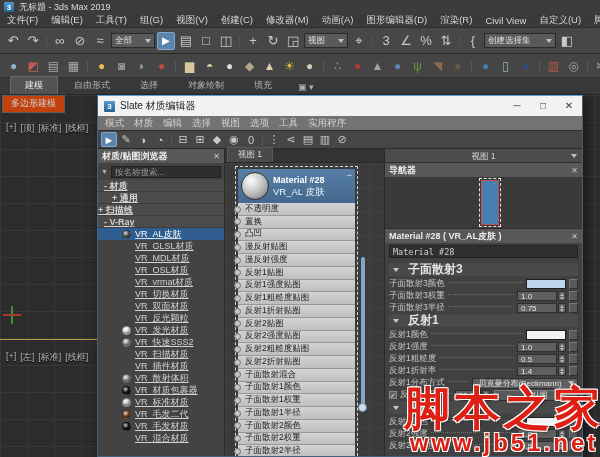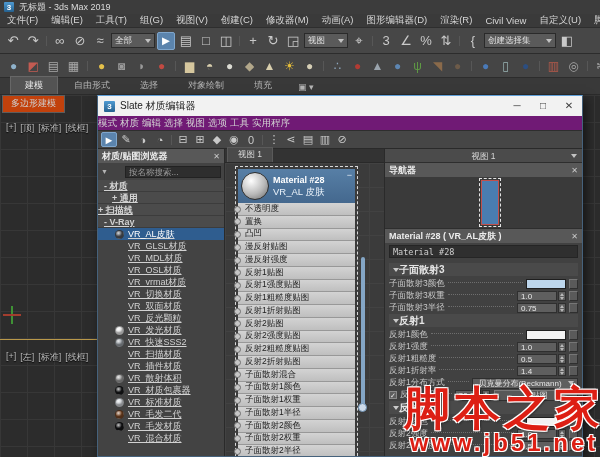--- a/index.html
+++ b/index.html
@@ -52,40 +52,40 @@
 
   
   .slate { position:absolute; left:97px; top:95px; width:486px; height:362px; background:#444;
            border:1px solid #46627c; border-top:1px solid #5f9fd8; box-shadow:3px 4px 10px rgba(0,0,0,.55); z-index:5;
            display:flex; flex-direction:column; }
   .s-title { height:20px; background:#f2f2f2; display:flex; align-items:center; gap:5px; padding-left:6px;
              color:#1c1c1c; font-size:10px; flex:none; }
   .s-title .appicon { width:11px; height:11px; }
   .s-winbtns { margin-left:auto; display:flex; }
   .s-winbtns span { width:26px; text-align:center; color:#3c3c3c; font-size:10px; line-height:20px; }
-  .s-menu { height:15px; background:#701a75; display:flex; align-items:center; gap:3px; 
+  .s-menu { height:15px; background:#737373; display:flex; align-items:center; gap:10px; padding-left:7px;
             font-size:9.5px; color:#d2d2d2; flex:none; border-bottom:1px solid #2e2e2e; }
   .s-tools { height:18px; background:#464646; display:flex; align-items:center; gap:1px; padding-left:3px;
              flex:none; border-bottom:1px solid #2a2a2a; }
   .s-tools .tbi { width:16px; height:15px; font-size:11px; }
   .s-body { flex:1; display:flex; min-height:0; }
 
   
   .browser { width:127px; flex:none; background:#434343; border-right:1px solid #2a2a2a; display:flex; flex-direction:column; }
   .pheader { height:14px; background:#585858; display:flex; align-items:center; padding:0 4px;
              font-size:9px; font-weight:bold; color:#ececec; flex:none; }
   .pheader .x { margin-left:auto; font-size:8px; color:#c9c9c9; }
-  .searchrow { height:17px; display:flex; align-items:center; gap:17px; padding:0 3px; flex:none; }
+  .searchrow { height:17px; display:flex; align-items:center; gap:3px; padding:0 3px; flex:none; }
   .searchrow .dd { color:#b5b5b5; font-size:7px; }
   .searchbox { flex:1; height:12px; background:#2e2e2e; border:1px solid #222; color:#9b9b9b;
                font-size:8.5px; padding:0 3px; line-height:11px; white-space:nowrap; overflow:hidden; }
   .blist { flex:1; overflow:hidden; }
   .brow { height:12px; display:flex; align-items:center; font-size:9px; color:#d2d2d2; white-space:nowrap;text-decoration:underline; }
   .brow .cat { background:#4b4b4b; width:100%; height:12px; line-height:12px; font-weight:bold; border-bottom:1px solid #3c3c3c; }
-  .brow .mitem { display:flex; align-items:center; gap:4px; width:100%; height:12px; padding-left:17px; }
+  .brow .mitem { display:flex; align-items:center; gap:4px; width:100%; height:12px; padding-left:24px; }
   .brow .mitem.selected { background:#2f5d8f; color:#fff; }
   .ball { width:9px; height:9px; border-radius:50%; flex:none; background:transparent; }
   .ball.icon { background-image:radial-gradient(circle at 35% 30%, rgba(255,255,255,.75), rgba(255,255,255,0) 50%);
                box-shadow:inset -1px -2px 2px rgba(0,0,0,.4); border:1px solid rgba(0,0,0,.4); }
 
   
   .nodeview-col { width:160px; flex:none; display:flex; flex-direction:column; border-right:1px solid #2a2a2a; }
   .tabstrip { height:14px; background:#333; display:flex; align-items:flex-end; flex:none; border-bottom:1px solid #292929; }
   .vtab { background:#4a4a4a; border:1px solid #5a5a5a; border-bottom:none; font-size:8.5px; color:#d8d8d8;
           padding:1px 10px 1px; margin-left:2px; }
@@ -115,22 +115,22 @@
              line-height:14px; flex:none; border-bottom:1px solid #2e2e2e; }
   .viewbar .caret { position:absolute; right:5px; top:5px; }
   .navbody { height:52px; background:#3a3a3a; position:relative; flex:none; border-bottom:1px solid #2e2e2e; }
   .navrect { position:absolute; left:96px; top:3px; width:18px; height:45px; background:#4a7db0;
              border:1px solid #c0504d; outline:1px dashed #e4e4e4; outline-offset:1px; }
   .namerow { height:17px; padding:2px 4px; flex:none; }
   .namefield { height:13px; background:#2f2f2f; border:1px solid #252525; color:#cfcfcf;
                font-family:"DejaVu Sans Mono",monospace; font-size:8.5px; padding:0 3px; line-height:12px; }
   .params { flex:1; padding:3px 4px 0; overflow:hidden; }
   .prow { width:100%; }
-  .phead { height:13px; background:#4a4a4a; display:flex; align-items:center; gap:0; padding:0 4px;
-           margin:4px 0 2px; font-size:10px; font-weight:bold; color:#e4e4e4; }
+  .phead { height:13px; background:#4a4a4a; display:flex; align-items:center; gap:9px; padding:0 4px;
+           margin:4px 0 2px; font-size:12px; font-weight:bold; color:#e4e4e4; }
   .phead:first-child { margin-top:0; }
   .phead .tri { width:0; height:0; border-left:3px solid transparent; border-right:3px solid transparent;
                 border-top:4px solid #c9c9c9; }
   .pline { height:12px; display:flex; align-items:center; font-size:8.5px; color:#c8c8c8; white-space:nowrap; }
   .leader { flex:1; border-bottom:1px dotted #6e6e6e; margin:0 3px 3px; min-width:6px; }
   .vfield { width:40px; height:10px; background:#5f5f5f; border:1px solid #2f2f2f; color:#e8e8e8;
             font-size:8px; padding:0 3px; line-height:9px; flex:none; }
   .swatch { width:40px; height:10px; border:1px solid #1f1f1f; flex:none; }
   .spin { width:8px; height:10px; background:#5f5f5f; border:1px solid #2f2f2f; display:flex; flex-direction:column;
           align-items:center; justify-content:center; gap:1px; margin-left:1px; flex:none; }

